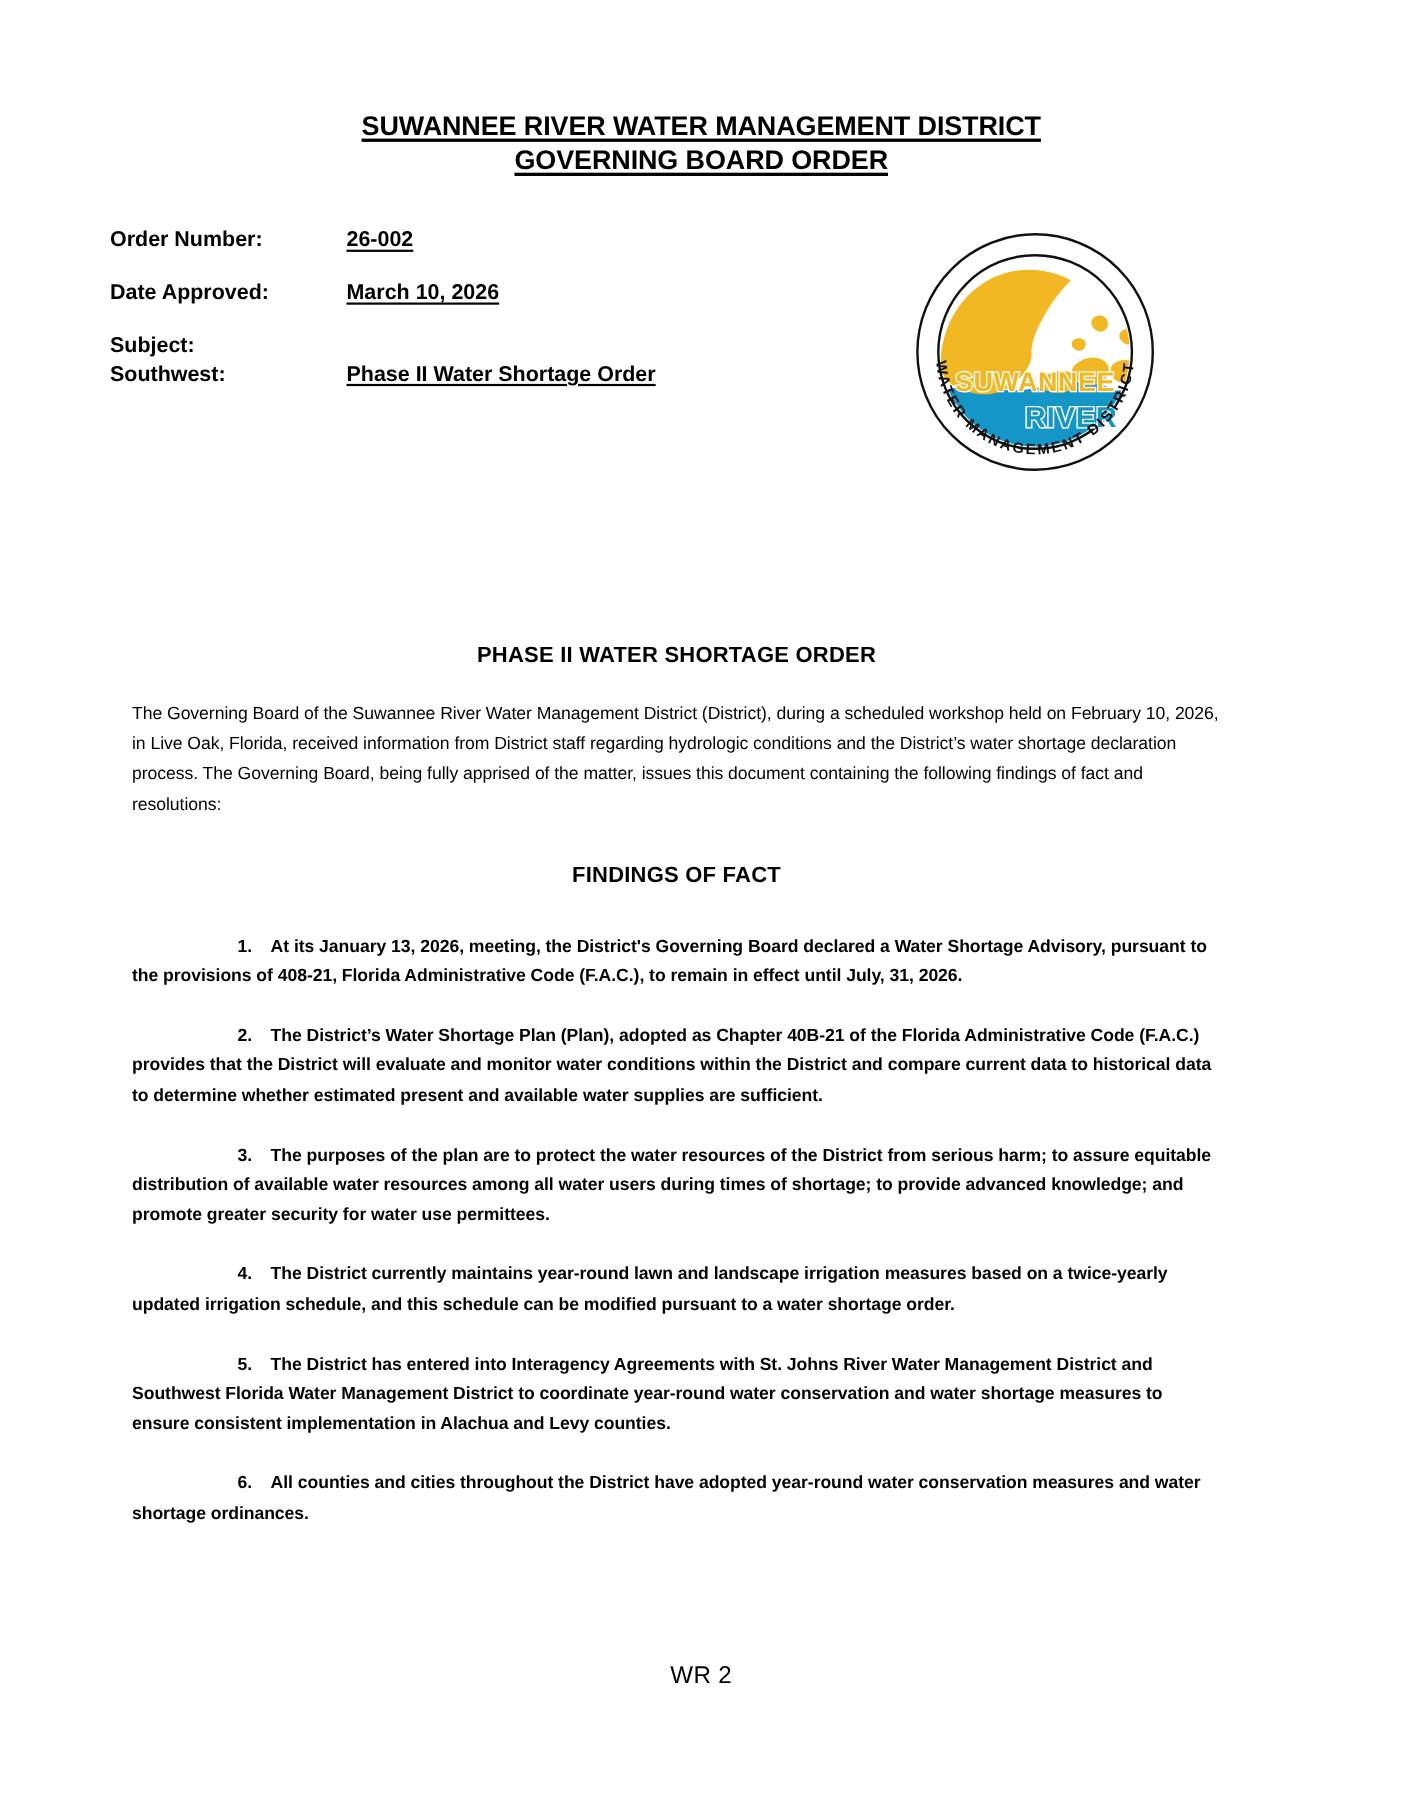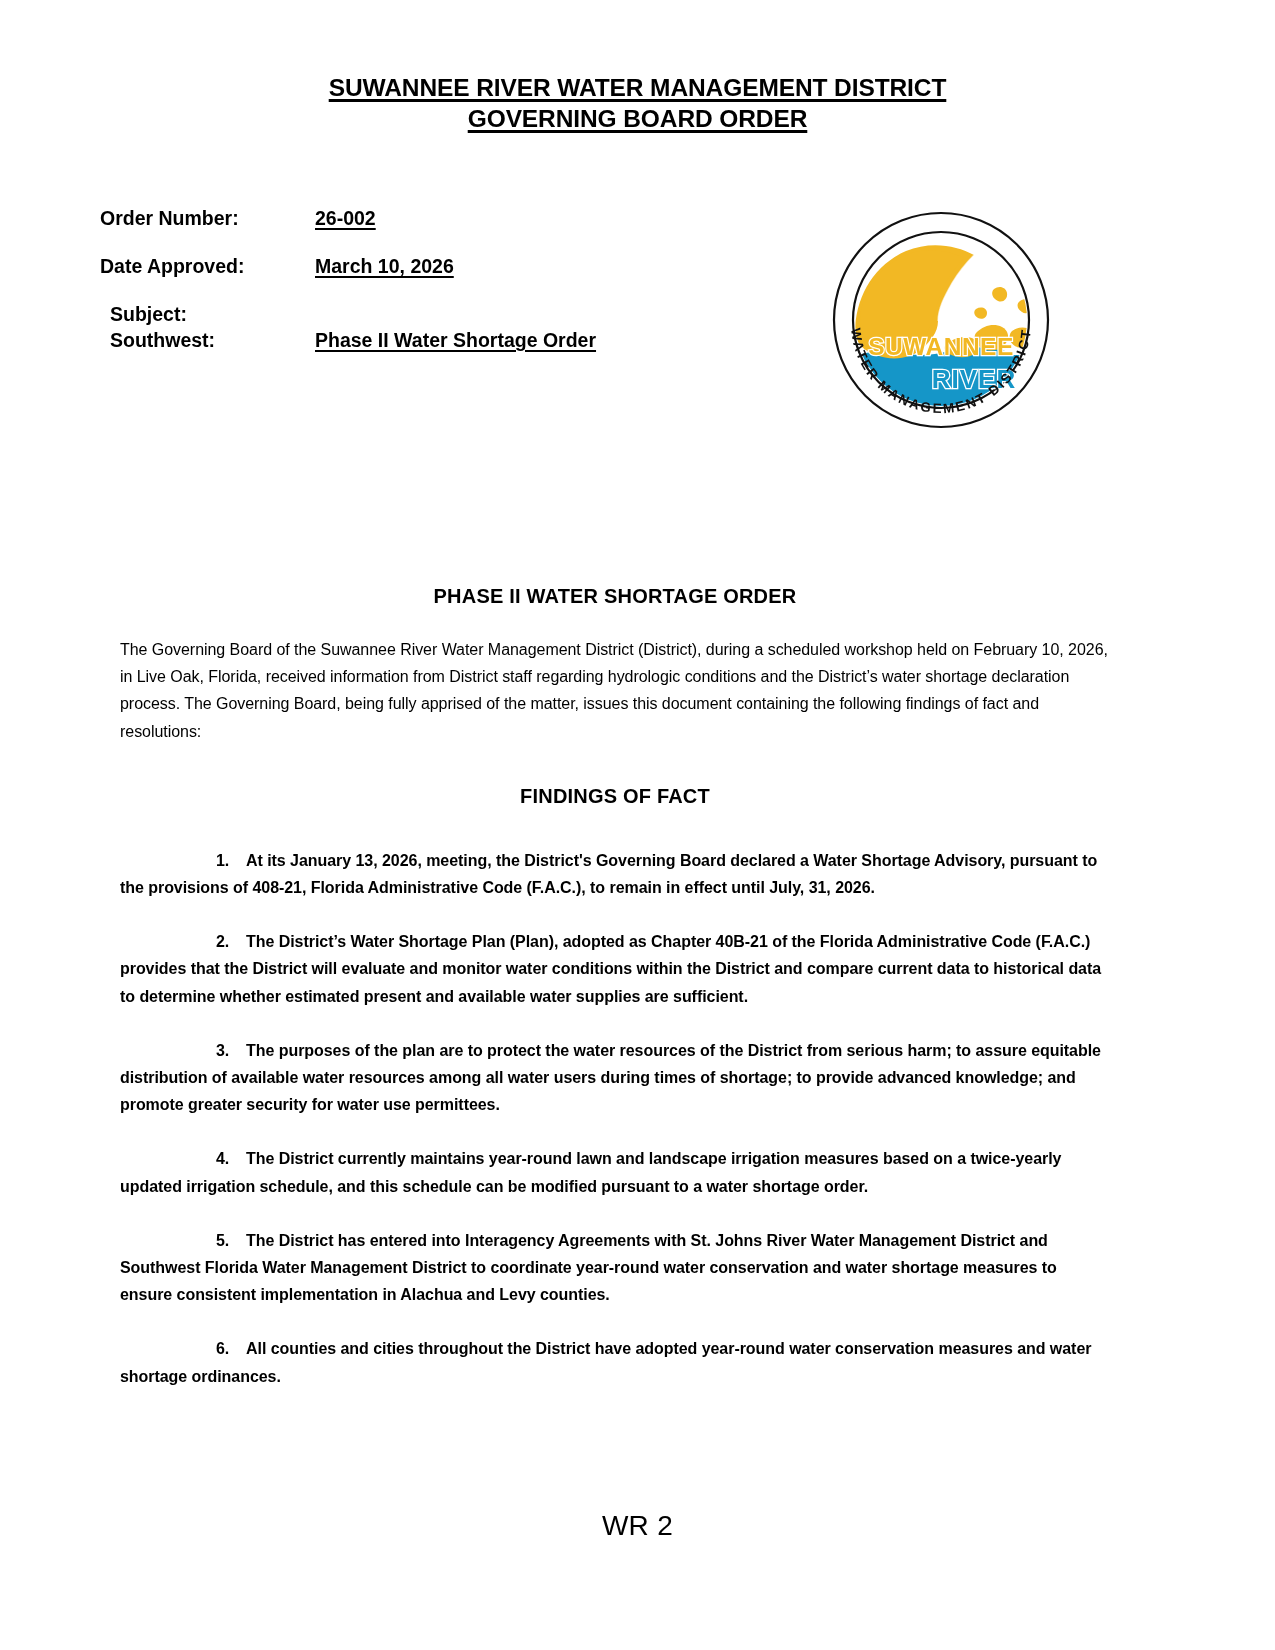--- a/index.html
+++ b/index.html
@@ -24,21 +24,21 @@
   }
 
   
   .doc-title {
     text-align: center;
     font-size: 24.5px;
     font-weight: bold;
     letter-spacing: -0.1px;
     line-height: 31px;
     margin: 0;
-    padding-top: 72px;
+    padding-top: 100px;
   }
   .doc-title .line {
     display: inline-block;
     text-decoration: underline;
     text-underline-offset: 3px;
     text-decoration-thickness: 2.5px;
   }
 
   
   .meta {
@@ -59,21 +59,20 @@
     width: 215px;
     flex: 0 0 215px;
   }
   .meta-value {
     text-decoration: underline;
     text-underline-offset: 3px;
     text-decoration-thickness: 2px;
   }
   .meta-sub {
     line-height: 26px;
-    margin-left: 10px;
   }
 
   
   .logo-wrap {
     position: absolute;
     left: 826px;
     top: 205px;
     width: 230px;
     height: 230px;
   }
@@ -136,21 +135,21 @@
     width: 78px;
   }
 
   
   .footer {
     position: absolute;
     left: 0;
     right: 0;
     top: 1510px;
     text-align: center;
-    font-size: 28px;
+    font-size: 22px;
     letter-spacing: 0.3px;
   }
 </style>
 </head>
 <body>
 
 <div class="page">
 
   <div class="doc-title">
     <div><span class="line">SUWANNEE RIVER WATER MANAGEMENT DISTRICT</span></div>

